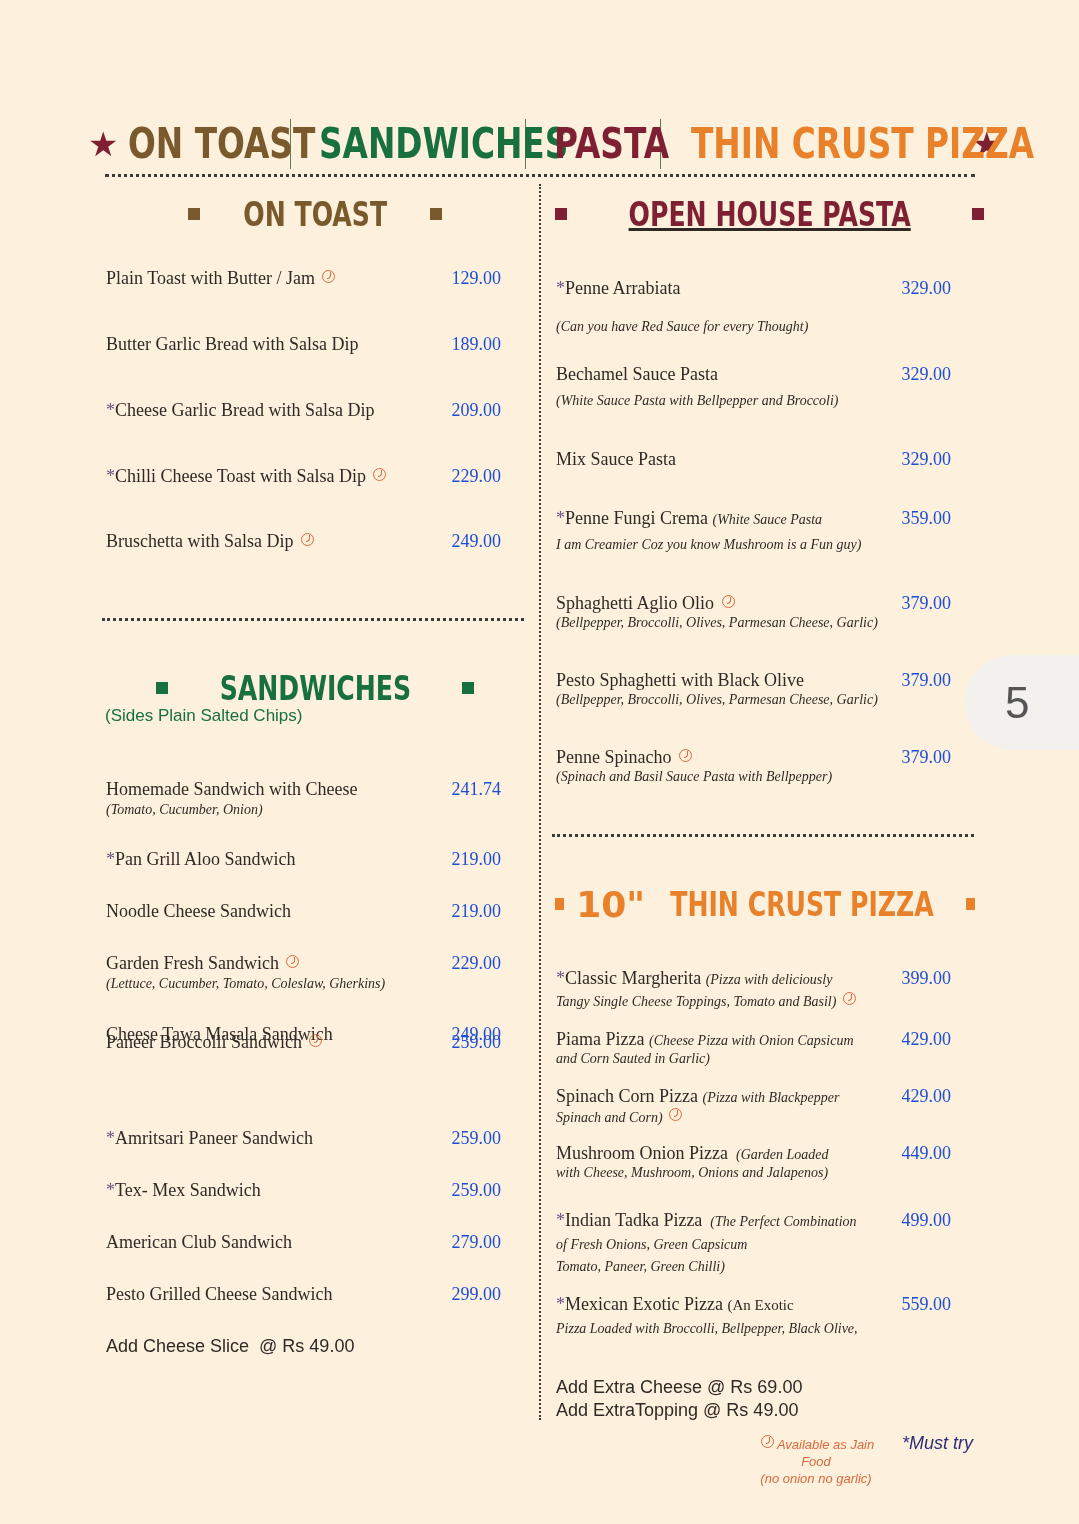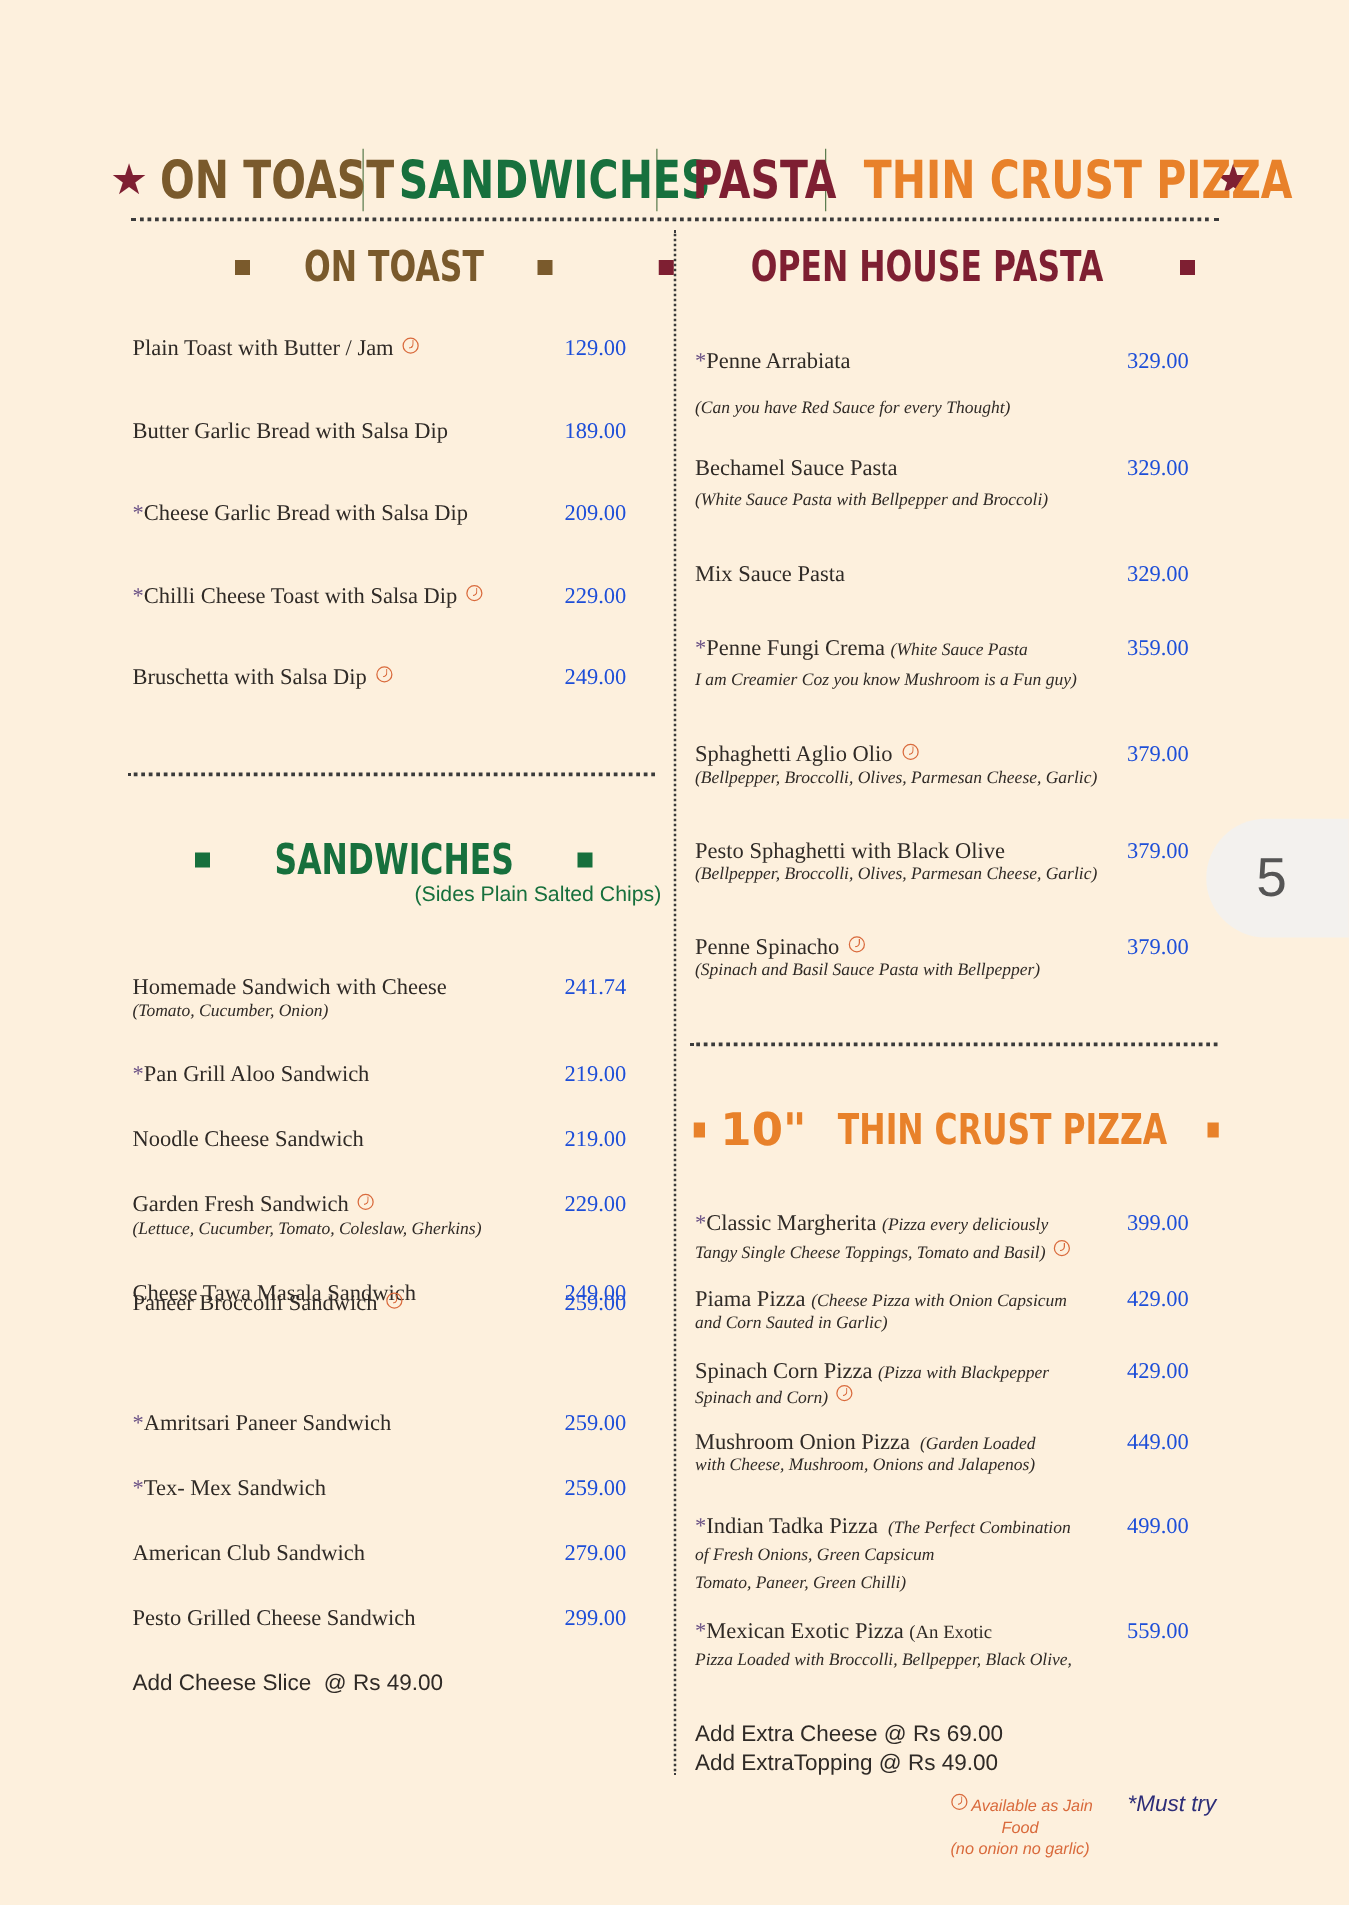--- a/index.html
+++ b/index.html
@@ -126,21 +126,21 @@
 
 <div class="sec-divider" style="left:102px;top:618px;width:422px"></div>
 
 <div class="sec-title" style="left:105px;top:668px;width:420px;height:40px;">
   <span class="sq" style="background:#17703d"></span>
   <span style="width:28px"></span>
   <span class="tt" style="color:#17703d">SANDWICHES</span>
   <span style="width:28px"></span>
   <span class="sq" style="background:#17703d"></span>
 </div>
-<div class="sec-sub" style="left:105px;top:706px;width:424px;text-align:right">(Sides Plain Salted Chips)</div>
+<div class="sec-sub" style="left:105px;top:706px;width:424px;text-align:left">(Sides Plain Salted Chips)</div>
 
 <div class="item" style="left:106px;top:779px;width:395px">
   <div class="name"><span>Homemade Sandwich with Cheese</span></div>
   <div class="desc" style="margin-top:2px">(Tomato, Cucumber, Onion)</div>
   <span class="price" style="right:0">241.74</span>
 </div>
 <div class="item" style="left:106px;top:849px;width:395px">
   <div class="name"><span class="star-mark">*</span><span>Pan Grill Aloo Sandwich</span></div>
   <span class="price" style="right:0">219.00</span>
 </div>
@@ -172,21 +172,21 @@
 <div class="item" style="left:106px;top:1232px;width:395px">
   <div class="name"><span>American Club Sandwich</span></div>
   <span class="price" style="right:0">279.00</span>
 </div>
 <div class="item" style="left:106px;top:1284px;width:395px">
   <div class="name"><span>Pesto Grilled Cheese Sandwich</span></div>
   <span class="price" style="right:0">299.00</span>
 </div>
 <div class="addon" style="left:106px;top:1336px;white-space:pre">Add Cheese Slice  @ Rs 49.00</div>
 
-<div class="sec-title" style="left:519px;top:194px;width:445px;height:40px;">
+<div class="sec-title" style="left:547px;top:194px;width:445px;height:40px;text-decoration:underline;">
   <span class="sq" style="background:#7e1f32"></span>
   <span style="width:22px"></span>
   <span class="tt" style="color:#7e1f32">OPEN HOUSE PASTA</span>
   <span style="width:22px"></span>
   <span class="sq" style="background:#7e1f32"></span>
 </div>
 
 <div class="item" style="left:556px;top:278px;width:395px">
   <div class="name"><span class="star-mark">*</span><span>Penne Arrabiata</span></div>
   <div class="desc" style="margin-top:20px">(Can you have Red Sauce for every Thought)</div>
@@ -228,21 +228,21 @@
   <span class="sq" style="background:#e8812a"></span>
   <span style="width:16px"></span>
   <span style="color:#e8812a;font-weight:bold;font-size:36px;font-family:'DejaVu Sans',sans-serif">10"</span>
   <span style="width:6px"></span>
   <span class="tt" style="color:#e8812a;margin:0 -26px">THIN CRUST PIZZA</span>
   <span style="width:16px"></span>
   <span class="sq" style="background:#e8812a"></span>
 </div>
 
 <div class="item" style="left:556px;top:968px;width:395px">
-  <div class="name"><span class="star-mark">*</span><span>Classic Margherita</span> <span class="desc-inline">(Pizza every deliciously</span></div>
+  <div class="name"><span class="star-mark">*</span><span>Classic Margherita</span> <span class="desc-inline">(Pizza with deliciously</span></div>
   <div class="desc" style="margin-top:3px"><span>Tangy Single Cheese Toppings, Tomato and Basil)</span> <span class="jain"></span></div>
   <span class="price" style="right:0">399.00</span>
 </div>
 <div class="item" style="left:556px;top:1029px;width:395px">
   <div class="name"><span>Piama Pizza</span> <span class="desc-inline">(Cheese Pizza with Onion Capsicum</span></div>
   <div class="desc" style="margin-top:1px">and Corn Sauted in Garlic)</div>
   <span class="price" style="right:0">429.00</span>
 </div>
 <div class="item" style="left:556px;top:1086px;width:395px">
   <div class="name"><span>Spinach Corn Pizza</span> <span class="desc-inline">(Pizza with Blackpepper</span></div>

